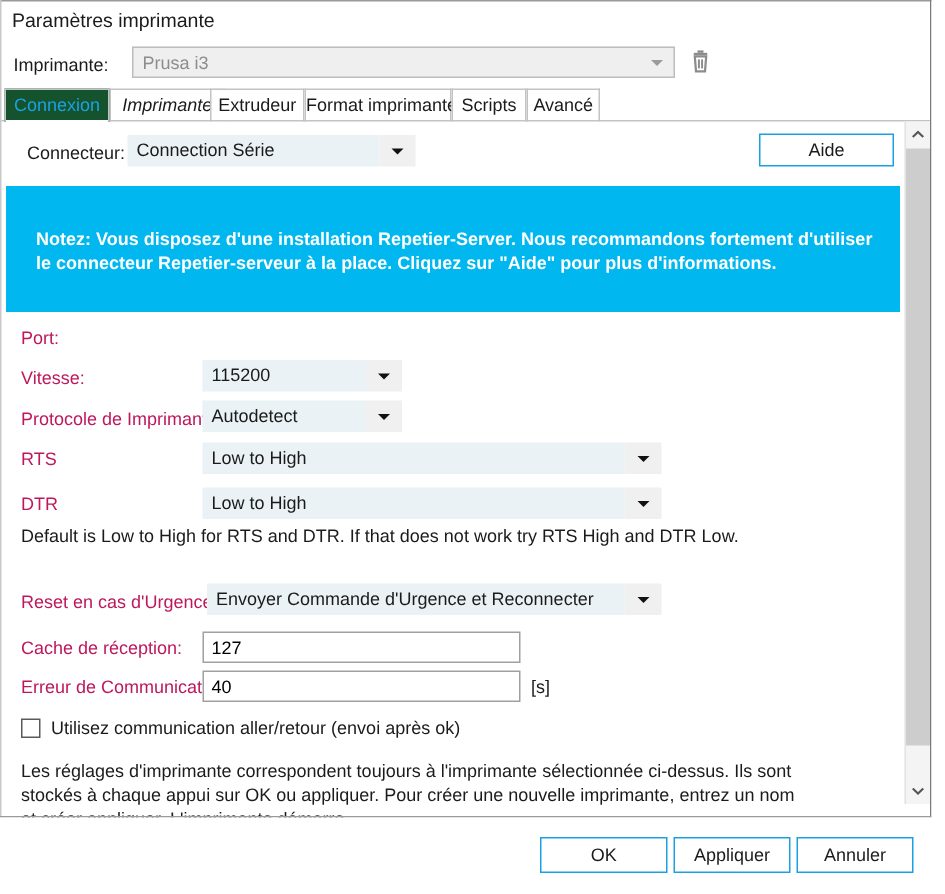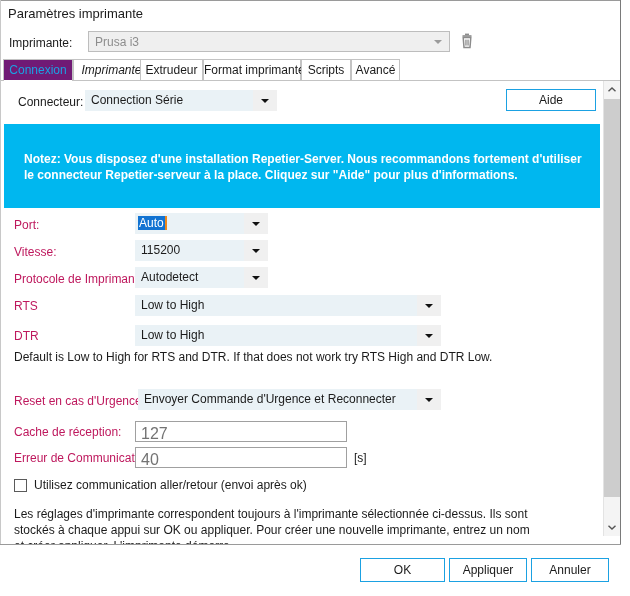--- a/index.html
+++ b/index.html
@@ -120,21 +120,21 @@
     font-size: 12px;
     color: #1b1b1b;
     line-height: 21px;
     text-align: center;
     white-space: nowrap;
     cursor: default;
   }
   .tab.active {
     color: #1ba1e2;
     border-color: #c3c3c3;
-    background: #701a75;
+    background: #14532d;
     z-index: 3;
   }
   .tab.active::after {
     content: "";
     position: absolute;
     left: 0; bottom: -1px;
     width: 100%; height: 2px;
     background: #ffffff;
   }
 
@@ -221,22 +221,22 @@
   .text-input {
     position: absolute;
     background: #ffffff;
     border: 1px solid #a0a0a0;
     box-sizing: border-box;
     height: 21px;
   }
   .text-input .ti-text {
     position: absolute;
     left: 5px; top: 3px;
-    font-size: 16px;
-    color: #737373;
+    font-size: 12px;
+    color: #000000;
     white-space: nowrap;
   }
   .unit-label {
     position: absolute;
     font-size: 12px;
     color: #1b1b1b;
   }
 
   .sel-highlight {
     background: #1273d2;
@@ -390,28 +390,20 @@
     </div>
   </div>
 
   <div class="aide-btn">Aide</div>
 
   <div class="notice">
     <div class="notice-text">Notez: Vous disposez d'une installation Repetier-Server. Nous recommandons fortement d'utiliser le connecteur Repetier-serveur à la place. Cliquez sur "Aide" pour plus d'informations.</div>
   </div>
 
   <div class="fld-label" style="left:14px; top:218px;">Port:</div>
-  <div style="position:absolute; left:135px; top:213px; width:133px; height:21px;">
-    <div class="combo-field" style="right:24px;">
-      <span class="cf-text" style="left:3px; top:3px;"><span class="sel-highlight">Auto</span></span>
-    </div>
-    <div class="combo-btn" style="right:0;">
-      <span class="cb-arrow"></span>
-    </div>
-  </div>
 
   <div class="fld-label" style="left:14px; top:245px;">Vitesse:</div>
   <div style="position:absolute; left:135px; top:240px; width:133px; height:21px;">
     <div class="combo-field" style="right:24px;">
       <span class="cf-text">115200</span>
     </div>
     <div class="combo-btn" style="right:0;">
       <span class="cb-arrow"></span>
     </div>
   </div>

